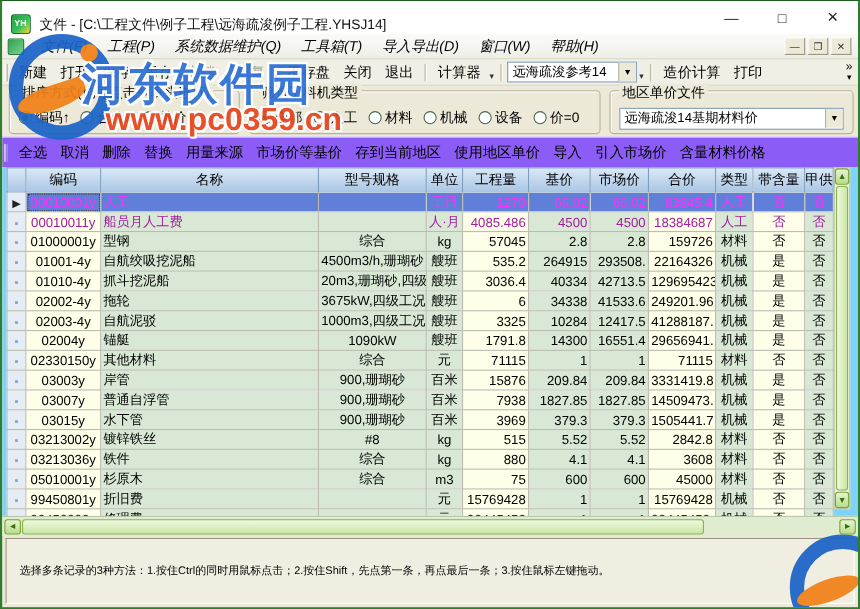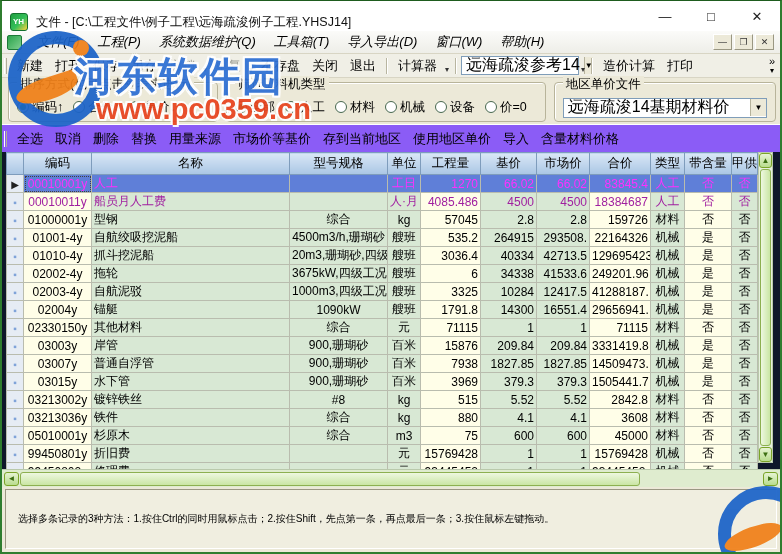--- a/index.html
+++ b/index.html
@@ -32,21 +32,21 @@
 
   
   .toolbar { height:24px; background:#f0efe6; display:flex; align-items:center;
              border-bottom:1px solid #d8d5c4; flex:0 0 auto; white-space:nowrap; }
   .grip { width:3px; height:16px; border-left:1px solid #fff; border-right:1px solid #b0ad98; margin:0 4px 0 2px; flex:0 0 auto; }
   .sep { width:2px; height:16px; border-left:1px solid #b8b5a0; border-right:1px solid #fff; margin:0 4px; flex:0 0 auto; }
   .tbtn { padding:2px 5px; font-size:13px; border:1px solid transparent; }
   .tbtn[data-disabled="true"] { color:#a0a098; }
   .dd-arrow { font-size:8px; color:#333; padding:0 2px; align-self:flex-end; margin-bottom:3px; }
   .combo { display:flex; align-items:center; background:#fff; border:1px solid #7f9db9; height:19px; }
-  .combo .val { padding:0 4px; font-size:16px; white-space:nowrap; }
+  .combo .val { padding:0 4px; font-size:12px; white-space:nowrap; }
   .combo .btn { width:16px; height:17px; background:#ece9d8; border-left:1px solid #b5b29c;
                 font-size:8px; display:flex; align-items:center; justify-content:center; }
   .overflow { margin-left:auto; display:flex; flex-direction:column; align-items:center;
               padding:0 5px; line-height:9px; font-size:11px; }
   .overflow .small { font-size:8px; }
 
   
   .tabbar { height:29px; background:#dde7d2; display:flex; align-items:flex-end; padding-left:5px;
             border-bottom:1px solid #ffffff; flex:0 0 auto; }
   .tab { height:23px; padding:3px 10px 0; margin-right:2px; font-size:13px; white-space:nowrap;
@@ -70,21 +70,21 @@
   .gb-region { flex:1 1 auto; padding-top:13px; }
   .gb-region .combo { width:100%; height:20px; }
   .gb-region .combo .val { flex:1 1 auto; }
 
   
   .actionbar { height:28px; background:#8b5cf6; display:flex; align-items:center; flex:0 0 auto;
                border-top:1px solid #fff; white-space:nowrap; }
   .abtn { padding:3px 5px; font-size:13px; border:1px solid transparent; }
 
   
-  .tablewrap { height:317px; flex:0 0 auto; display:flex; padding-left:4px; background:#0f172a; }
+  .tablewrap { height:317px; flex:0 0 auto; display:flex; padding-left:4px; background:#7dd3fc; }
   table { border-collapse:collapse; table-layout:fixed; width:751px; flex:0 0 auto; background:#fff; }
   col.w-sel{width:17px} col.w-code{width:68px} col.w-name{width:198px} col.w-spec{width:98px}
   col.w-unit{width:33px} col.w-qty{width:60px} col.w-base{width:56px} col.w-mkt{width:53px}
   col.w-total{width:61px} col.w-type{width:34px} col.w-hc{width:47px} col.w-jg{width:26px}
   th { height:22px; background:linear-gradient(#d9e7f6,#aac6e4); border:1px solid #7e9cbc;
        font-weight:normal; font-size:12.5px; overflow:hidden; white-space:nowrap; }
   td { height:17px; border:1px solid #b9bcae; font-size:12px; overflow:hidden; white-space:nowrap;
        padding:0 2px; }
   .cy { background:#fffee8; } .cg { background:#d8e8d4; }
   .c-sel { background:#e6ecf4; text-align:center; padding:0; }
@@ -255,20 +255,21 @@
     <span class="grip"></span>
     <span class="abtn">全选</span>
       <span class="abtn">取消</span>
       <span class="abtn">删除</span>
       <span class="abtn">替换</span>
       <span class="abtn">用量来源</span>
       <span class="abtn">市场价等基价</span>
       <span class="abtn">存到当前地区</span>
       <span class="abtn">使用地区单价</span>
       <span class="abtn">导入</span>
+      <span class="abtn">引入市场价</span>
       <span class="abtn">含量材料价格</span>
     <span class="overflow">
       
       
     </span>
   </div>
 
   <div class="tablewrap">
     <table>
       <colgroup>

